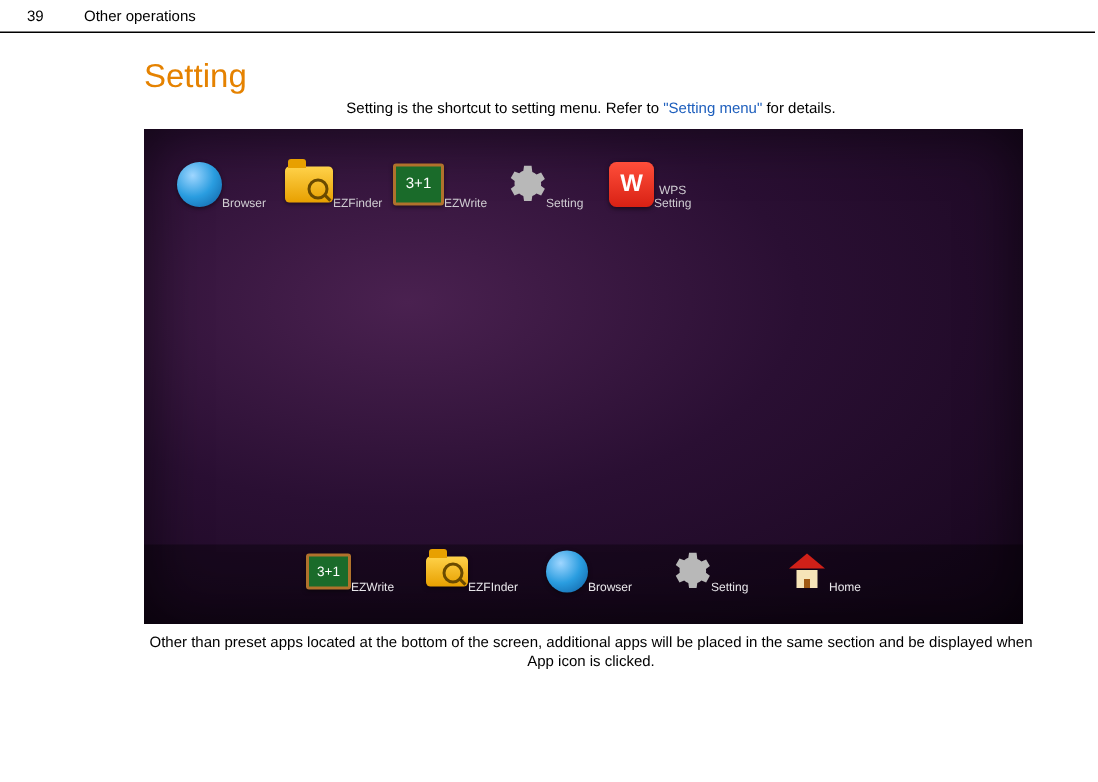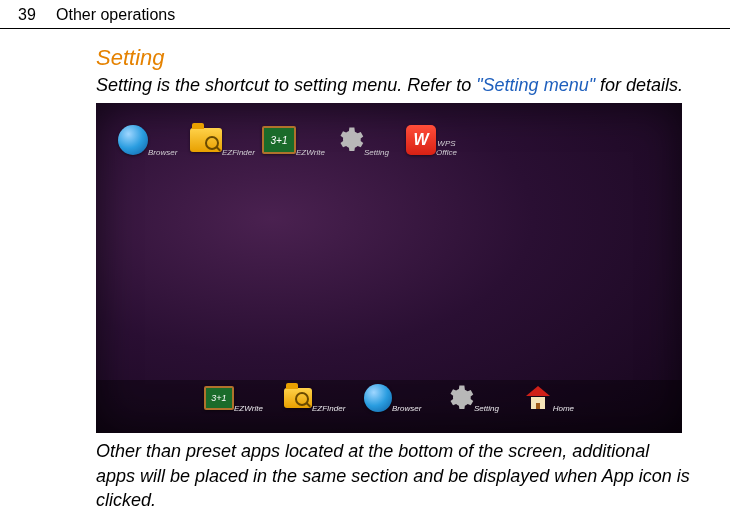--- a/index.html
+++ b/index.html
@@ -7,43 +7,43 @@
     padding: 0;
     font-family: Arial, Helvetica, sans-serif;
     background: #fff;
     width: 732px;
     color: #000;
   }
   .header {
     display: flex;
     align-items: center;
     padding: 6px 0 4px 18px;
-    font-size: 16px;
+    font-size: 10px;
   }
   .header .pagenum {
     width: 38px;
   }
   .rule {
     border-top: 1px solid #000;
     margin: 0 2px 0 0;
   }
   .content {
     padding: 10px 40px 0 96px;
-    font-style: italic;
   }
   h2.orange {
     color: #e58200;
     font-size: 22px;
     font-weight: normal;
     margin: 6px 0 2px 0;
   }
   .para {
-    font-size: 18px;
+    font-size: 10px;
     line-height: 1.35;
     margin: 0 0 6px 0;
+    text-align: center;
   }
   .link {
     color: #1e5fbd;
   }
   .screenshot {
     width: 586px;
     height: 330px;
     background: radial-gradient(ellipse at 30% 35%, #4a2150 0%, #2a0f33 45%, #16061c 100%);
     margin: 2px 0 6px 0;
     position: relative;
@@ -244,21 +244,21 @@
           <svg viewBox="0 0 24 24" fill="#b8b8b8">
               <path d="M12 8a4 4 0 100 8 4 4 0 000-8zm9.4 4a7.5 7.5 0 00-.1-1.3l2.1-1.6-2-3.5-2.5 1a7.6 7.6 0 00-2.2-1.3L16.3 2h-4l-.4 2.7a7.6 7.6 0 00-2.2 1.3l-2.5-1-2 3.5 2.1 1.6a7.5 7.5 0 000 2.6l-2.1 1.6 2 3.5 2.5-1a7.6 7.6 0 002.2 1.3l.4 2.7h4l.4-2.7a7.6 7.6 0 002.2-1.3l2.5 1 2-3.5-2.1-1.6c.1-.4.1-.9.1-1.3z"></path>
             </svg>
         </div>
         <div class="label">Setting</div>
       </div>
       <div class="app">
         <div class="icon">
             <div class="wps">W</div>
           </div>
-        <div class="label">WPS Office</div>
+        <div class="label">WPS Setting</div>
       </div>
     </div>
 
     <div class="dock">
       <div class="app">
         <div class="icon">
             <div class="board" style="width:28px;height:20px;font-size:9px">3+1</div>
           </div>
         <div class="label">EZWrite</div>
       </div>

